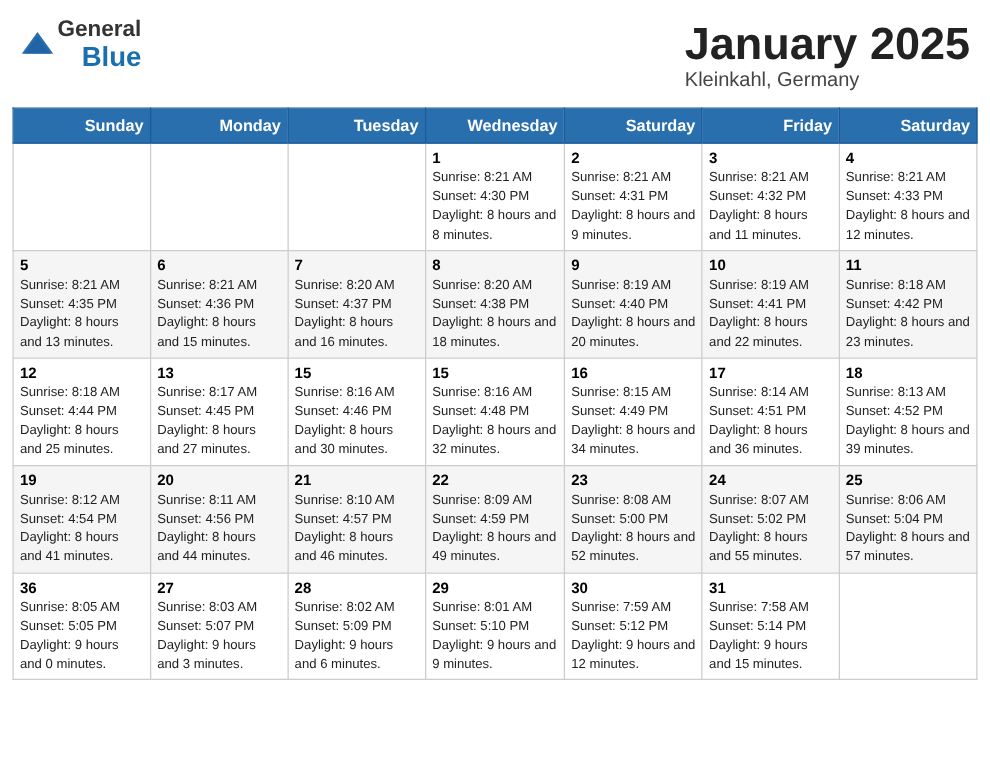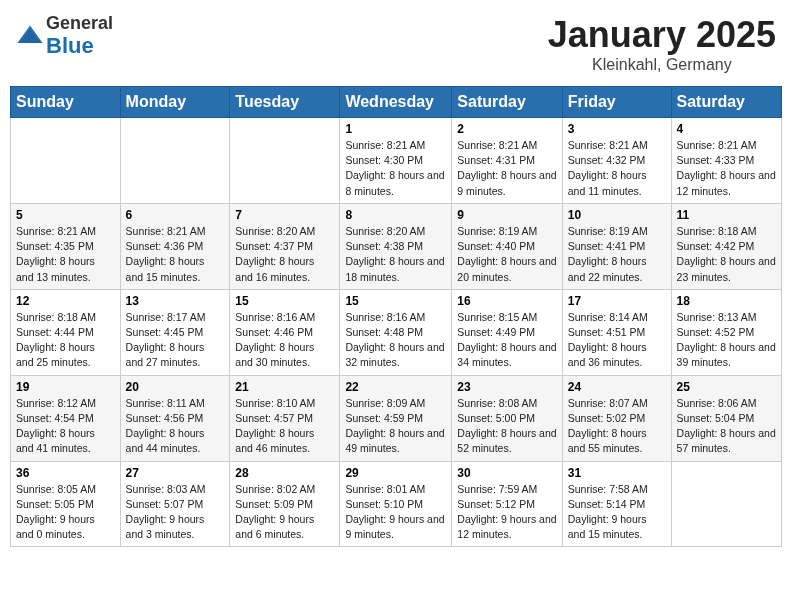--- a/index.html
+++ b/index.html
@@ -18,59 +18,60 @@
       padding: 4px 6px;
     }
     .logo {
       display: flex;
       align-items: center;
     }
     .logo-text {
       display: flex;
       flex-direction: column;
       line-height: 1.1;
+      text-align: right;
     }
     .logo-general {
       font-size: 18px;
       font-weight: bold;
       color: #333;
     }
     .logo-blue {
       font-size: 22px;
       font-weight: bold;
       color: #1a6faf;
     }
     .logo-icon {
       width: 28px;
       height: 28px;
       margin-right: 2px;
     }
     .title-block {
-      text-align: center;
+      text-align: left;
     }
     .calendar-title {
       font-size: 36px;
       font-weight: bold;
       color: #222;
     }
     .calendar-subtitle {
       font-size: 16px;
       color: #444;
     }
     .calendar-table {
       width: 100%;
       border-collapse: collapse;
       font-size: 11px;
     }
     .calendar-table thead tr th {
       background-color: #2a6fad;
       color: #fff;
-      text-align: left;
+      text-align: right;
       padding: 6px 5px;
-      font-size: 16px;
+      font-size: 13px;
       font-weight: bold;
       border: 1px solid #1a5a9a;
     }
     .calendar-table tbody tr td {
       border: 1px solid #ccc;
       vertical-align: top;
       padding: 4px 5px;
       width: 113px;
       min-height: 80px;
       background: #fff;

